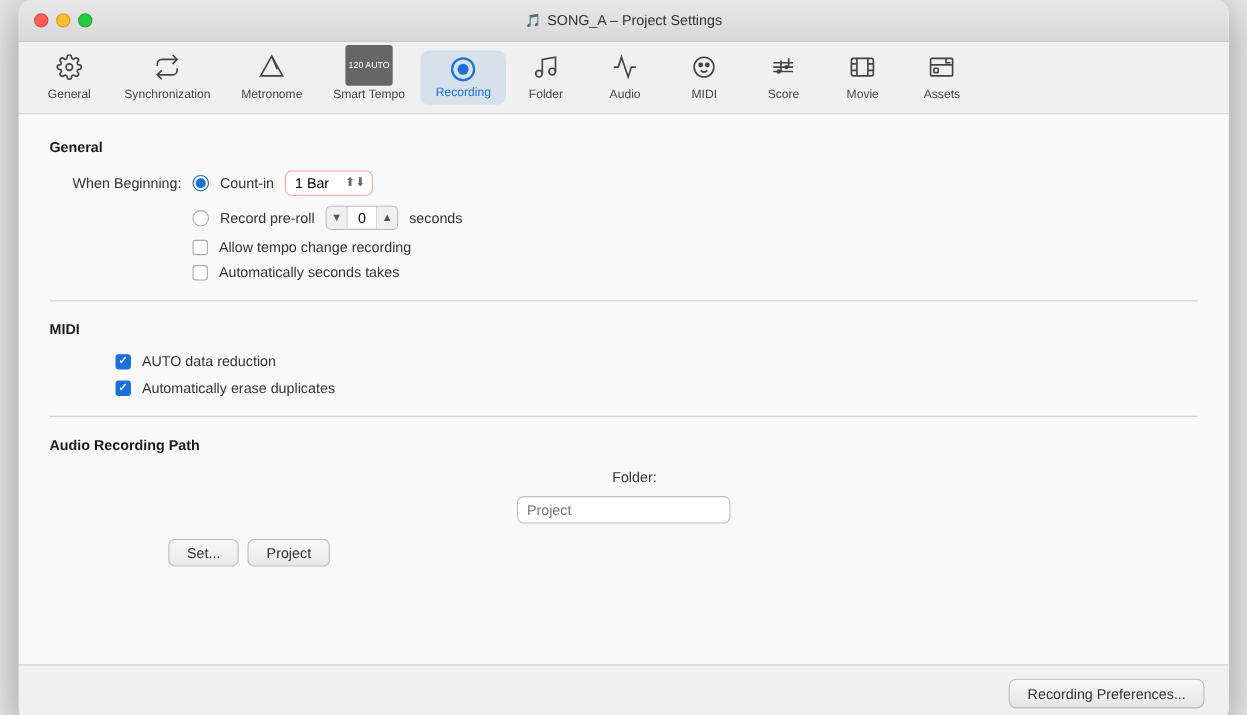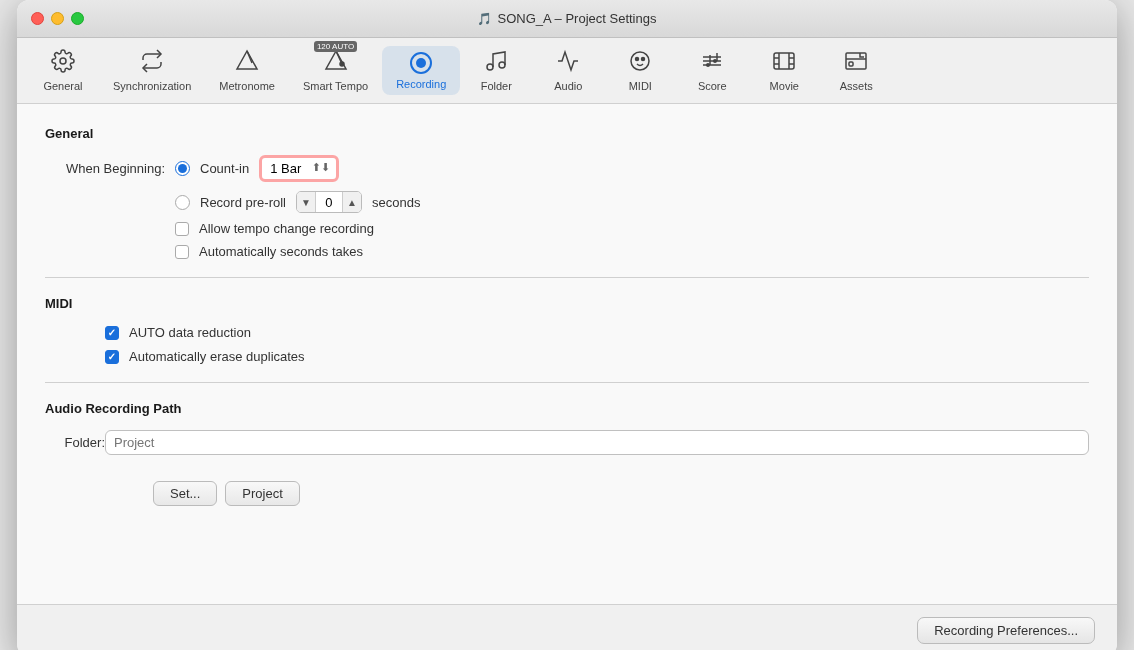--- a/index.html
+++ b/index.html
@@ -118,21 +118,21 @@
       display: flex;
       flex-direction: column;
       align-items: center;
     }
 
     .badge-text {
       font-size: 8px;
       background: #666;
       color: white;
       border-radius: 3px;
-      padding: 1px 3px;
+      padding: 14px 3px;
       position: absolute;
       top: -8px;
       white-space: nowrap;
     }
 
     
     .content {
       background: #f9f9f9;
       padding: 22px 28px;
       min-height: 500px;
@@ -215,21 +215,21 @@
       color: white;
       font-size: 10px;
       font-weight: bold;
       line-height: 1;
     }
 
     
     .select-box {
       display: flex;
       align-items: flex-start;
-      border: 3px solid #fca5a5;
+      border: 1px solid #fca5a5;
       border-radius: 6px;
       background: white;
       padding: 3px 6px 3px 8px;
       font-size: 13px;
       gap: 4px;
       cursor: pointer;
     }
 
     .select-box .select-label {
       flex: 1;
@@ -295,21 +295,23 @@
       display: flex;
       flex-direction: column;
       gap: 9px;
     }
 
     
     .folder-row {
       display: flex;
       align-items: center;
       margin-left: 0;
-      margin-bottom: 26px;
+      gap: 10px;
+      margin-bottom: 14px;
+      flex-direction: column;
     }
 
     .folder-label {
       font-size: 13px;
       color: #333;
       min-width: 60px;
       text-align: right;
     }
 
     .folder-input {

